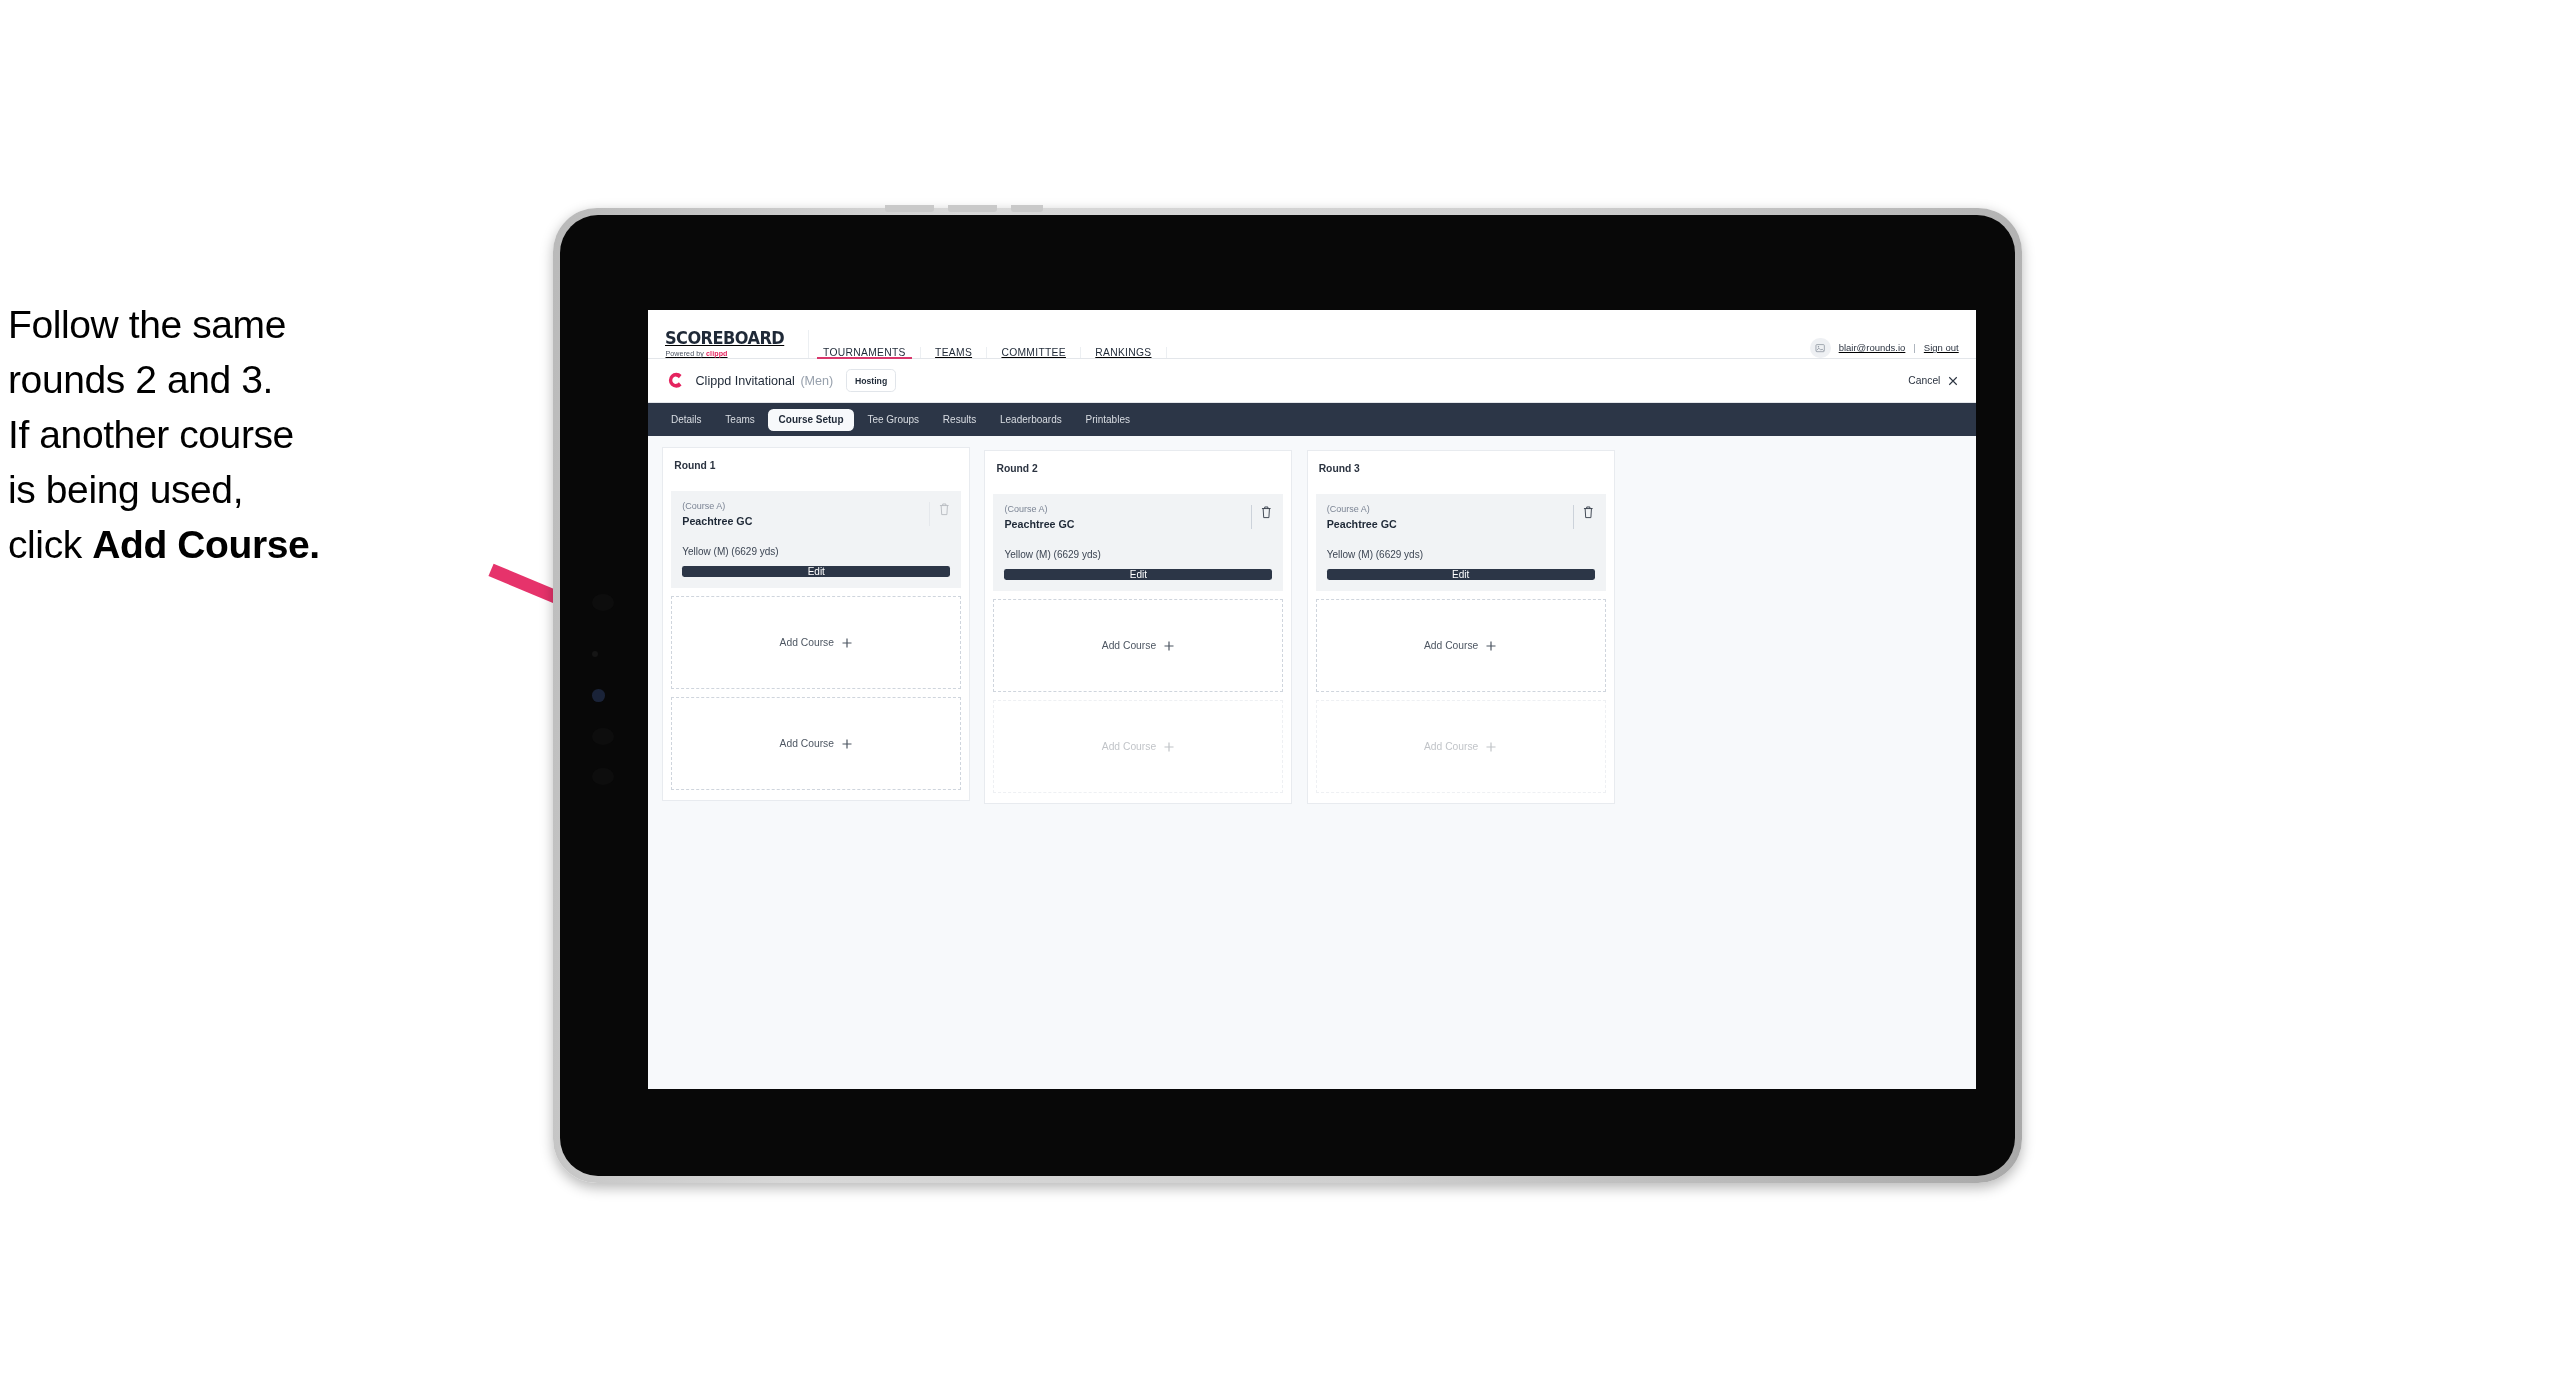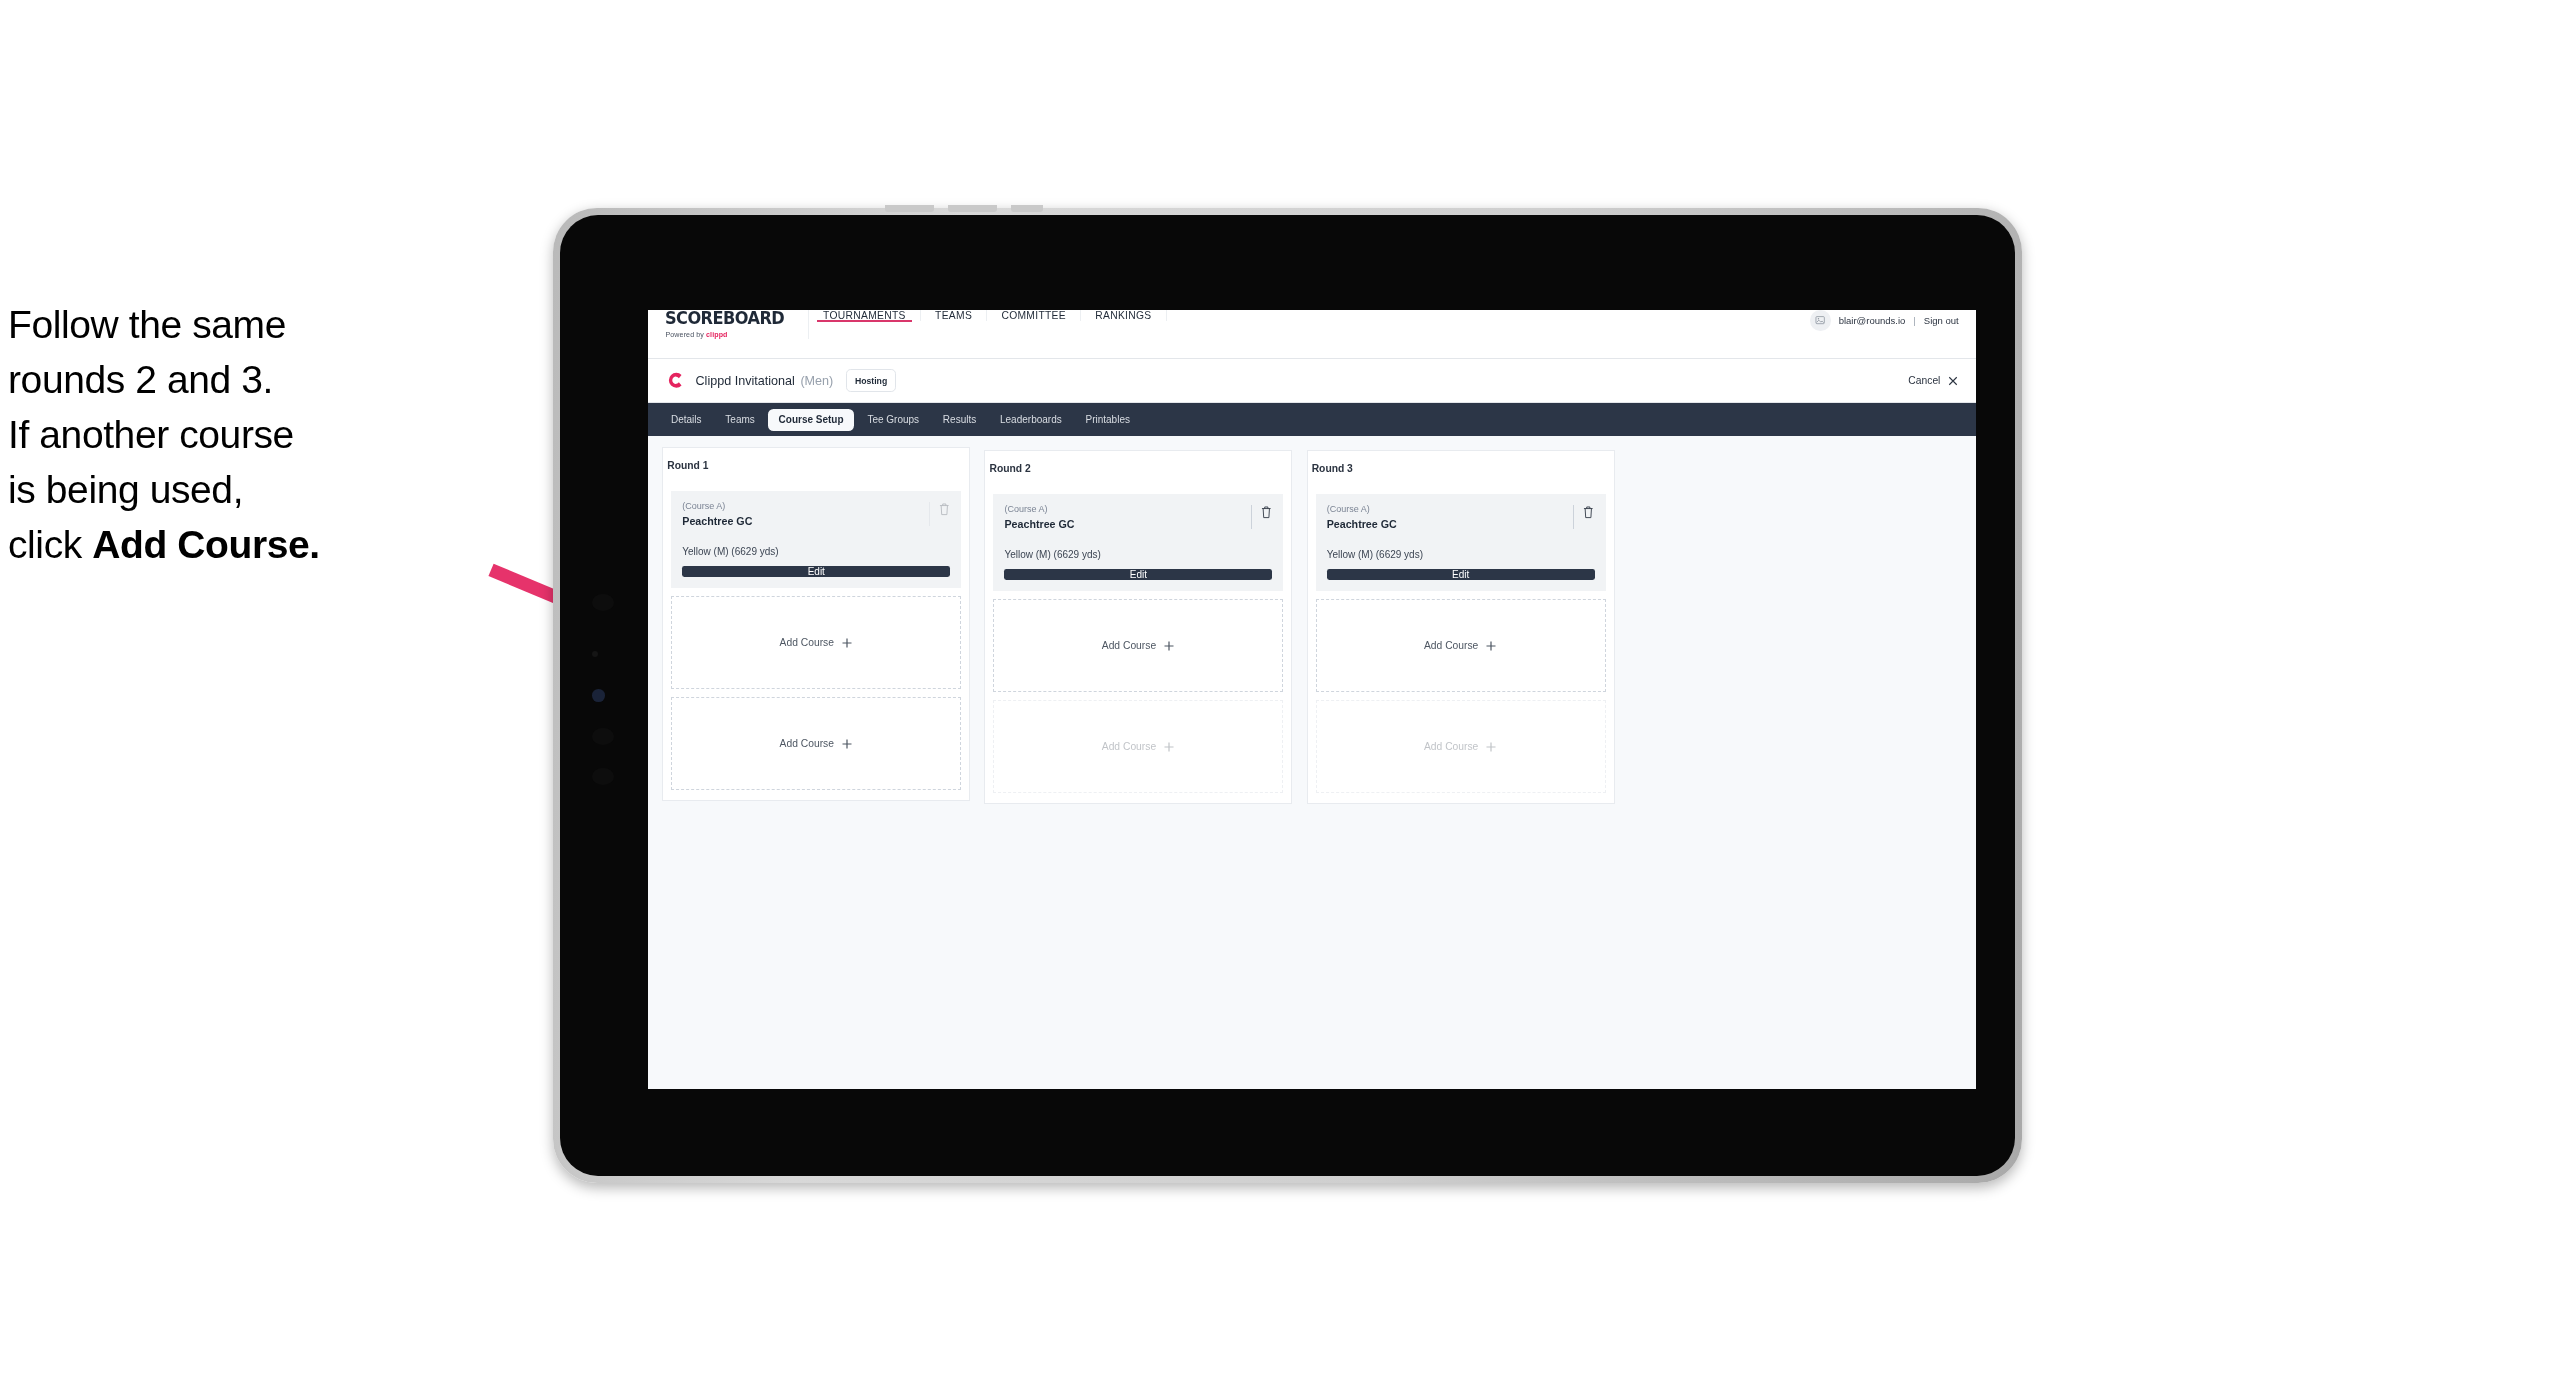--- a/index.html
+++ b/index.html
@@ -62,24 +62,25 @@
   #app {
     position: absolute;
     left: 88px; top: 95px;
     width: 1328px; height: 779px;
     background: #f7f9fb;
     overflow: hidden;
   }
 
   
   #topnav {
-    display: flex; align-items: flex-start;
+    display: flex; align-items: flex-end;
     height: 49px;
     background: #ffffff;
     border-bottom: 0.8px solid #e3e6ea;
+    text-decoration: underline;
   }
   .brand {
     display: flex; flex-direction: column; justify-content: center;
     padding: 0 14.2px 0 17.4px;
     border-right: 0.8px solid #eceff2;
     min-width: 118px;
   }
   .brand .wordmark {
     font-family: "DejaVu Sans", sans-serif;
     font-weight: 700; font-size: 17.4px; letter-spacing: -0.6px;
@@ -143,21 +144,21 @@
 
   
   #rounds {
     display: flex; gap: 14.2px;
     padding: 14.2px 14.2px 0 14.2px;
     align-items: flex-start;
   }
   .round-col { width: 308px; display: flex; flex-direction: column; gap: 0; }
   .round-head {
     background: #ffffff; border: 0.8px solid #e8ebef; border-bottom: none;
-    padding: 12px 4px; font-size: 10.3px; font-weight: 600; color: #2b3340;
+    padding: 12px 11px; font-size: 10.3px; font-weight: 600; color: #2b3340;
   }
   .round-body {
     background: #ffffff; border: 0.8px solid #e8ebef; border-top: none;
     padding: 8px 8px 9.5px 8px;
     display: flex; flex-direction: column; gap: 8px;
   }
   .course-card { background: #f1f3f5; padding: 9.5px 11px 11px 11px; }
   .course-top { display: flex; align-items: flex-start; }
   .course-info { flex: 1; }
   .course-label { font-size: 9px; color: #7b8494; margin-bottom: 4px; }

